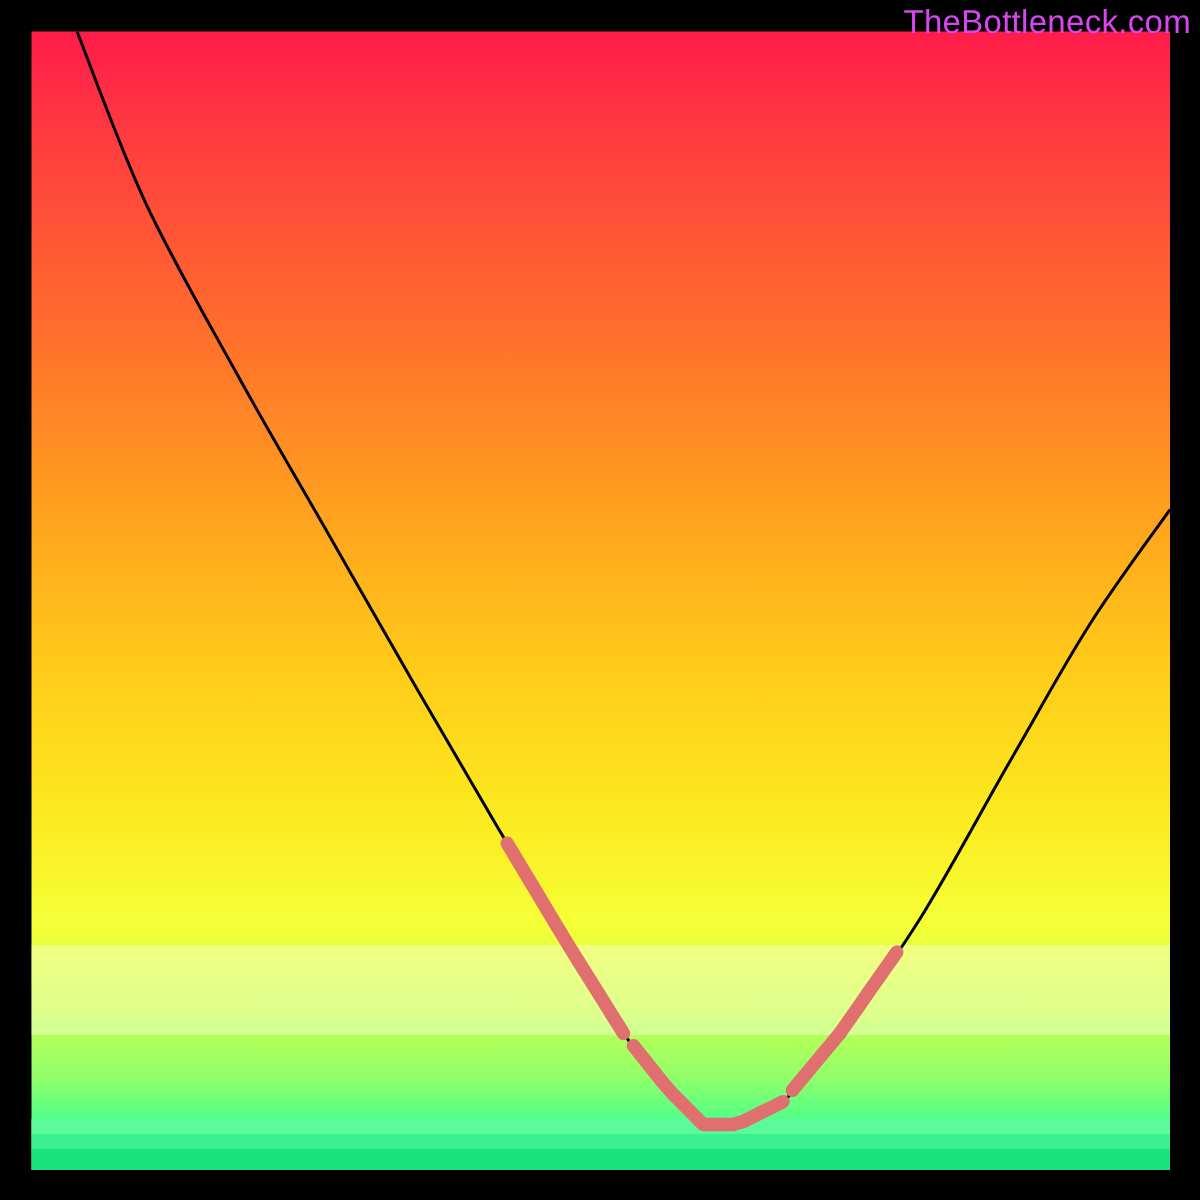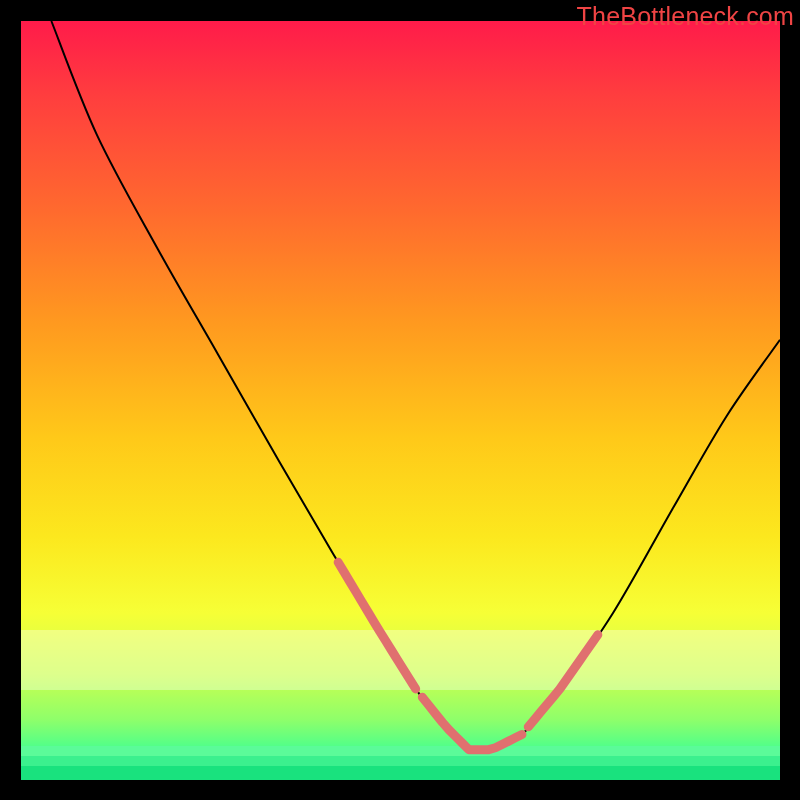--- a/index.html
+++ b/index.html
@@ -61,22 +61,22 @@
     left: 0;
     right: 0;
     bottom: 24px;
     height: 10px;
     background: #5bfb99;
   }
   .watermark {
     position: absolute;
     top: 2px;
     right: 6px;
-    color: #ef4444;
-    font-size: 25px;
+    color: #d946ef;
+    font-size: 22px;
     letter-spacing: 0.2px;
     user-select: none;
   }
   svg.curve {
     position: absolute;
     left: 0;
     top: 0;
     width: 759px;
     height: 759px;
     overflow: visible;

